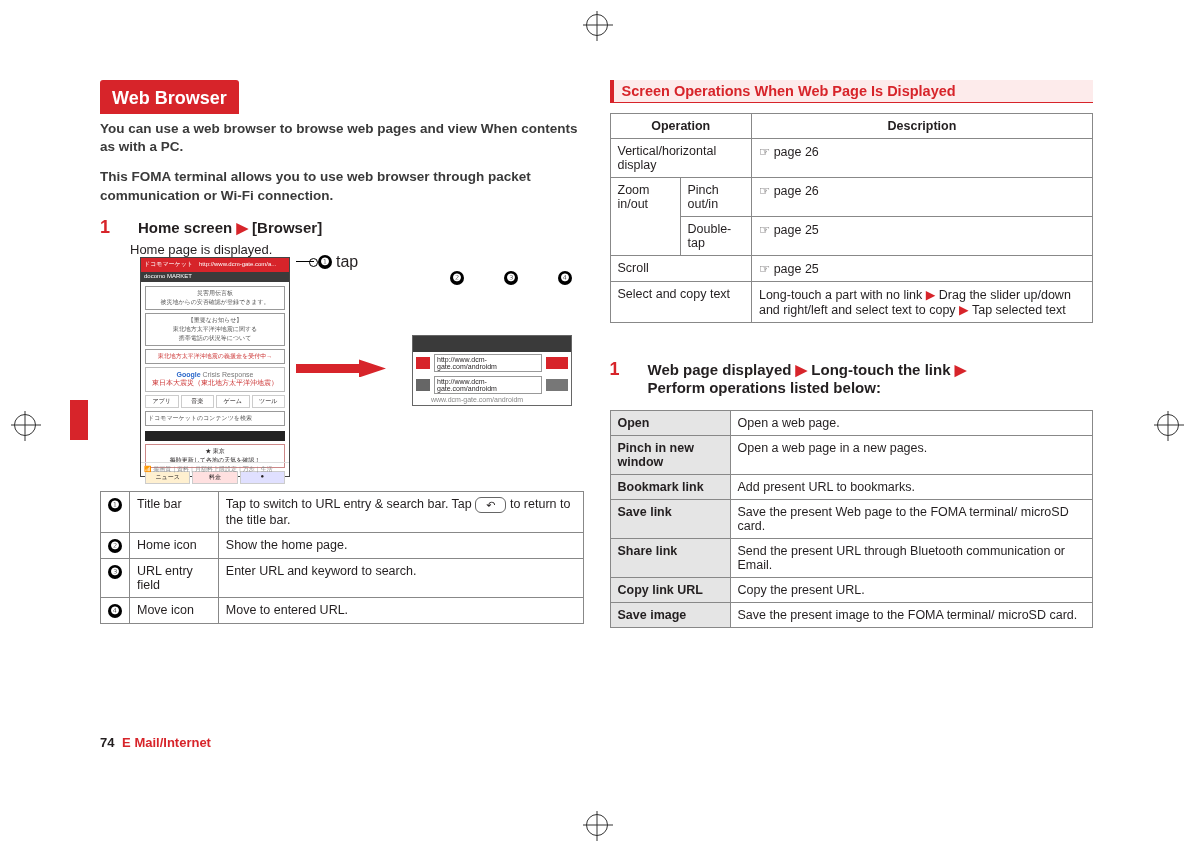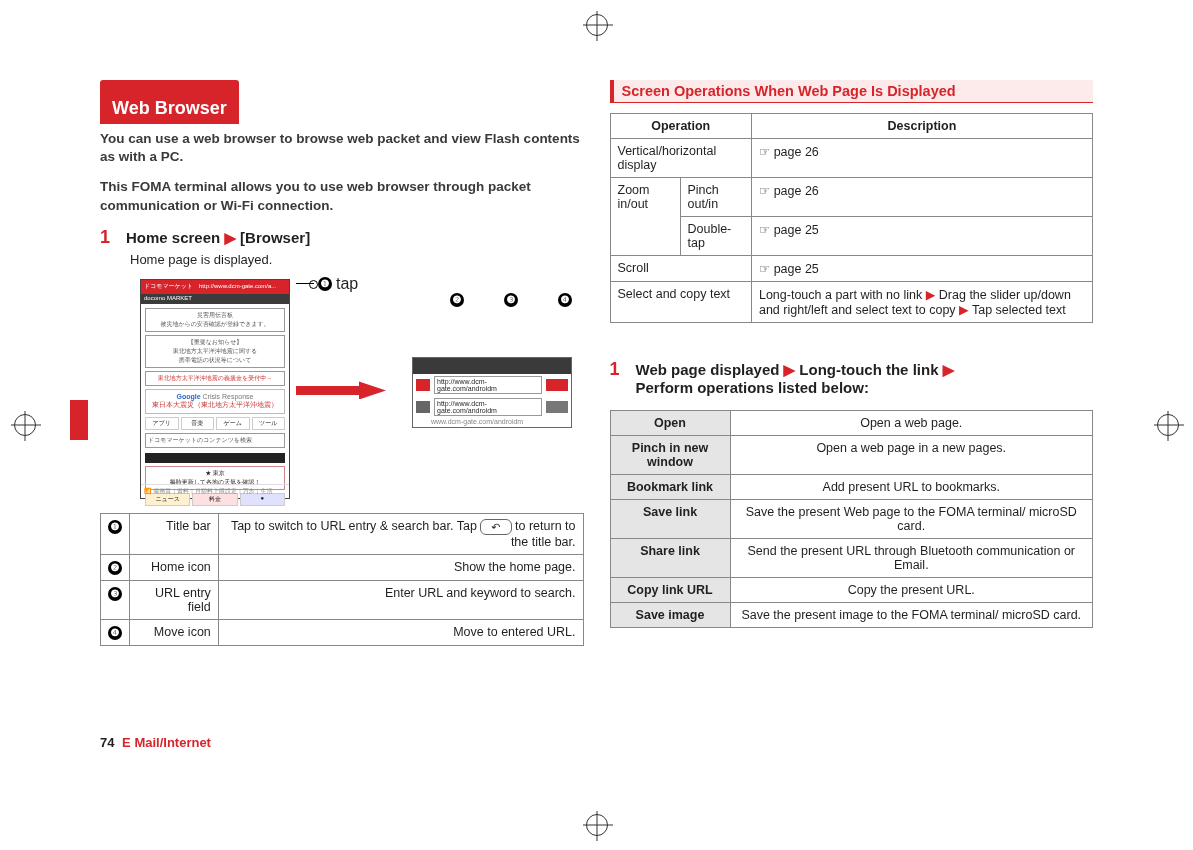--- a/index.html
+++ b/index.html
@@ -15,30 +15,30 @@
 .reg-left{left:14px;top:50%;transform:translateY(-50%);}
 .reg-right{right:14px;top:50%;transform:translateY(-50%);}
 
 .timestamp { position:absolute; top:30px; left:80px; font-size:12px; letter-spacing:3px; color:#555; }
 
 .red-tab { position:absolute; left:70px; top:400px; width:18px; height:40px; background:#d7242a; }
 
 .content { position:absolute; top:80px; left:100px; right:100px; bottom:80px; display:flex; gap:26px; }
 .col { flex:1 1 50%; }
 
-.section-red { background:#d7242a; color:#fff; font-weight:bold; font-size:18px; padding:18px 12px 5px 12px; border-radius:3px 3px 0 0; display:inline-block; margin-bottom:6px;}
+.section-red { background:#d7242a; color:#fff; font-weight:bold; font-size:18px; padding:8px 12px 5px 12px; border-radius:3px 3px 0 0; display:inline-block; margin-bottom:6px;}
 .intro { font-weight:bold; font-size:13.5px; line-height:1.35; color:#3a3a3a; margin-bottom:12px; }
 
 .sub-red { color:#d7242a; font-weight:bold; font-size:14.5px; border-left:4px solid #d7242a; padding:3px 0 3px 8px; background:#fdebeb; margin-bottom:10px; border-bottom:1px solid #d7242a;}
 
 .step-line { display:flex; align-items:baseline; gap:12px; margin-bottom:4px;}
 .step-num { color:#d7242a; font-weight:bold; font-size:18px; width:14px; }
-.step-text { font-weight:bold; font-size:15px; }
+.step-text { font-weight:bold; font-size:15px;margin-left:12px; }
 .red-tri { color:#d7242a; }
-.step-desc { font-size:13px; margin-left:30px; margin-bottom:12px; }
+.step-desc { font-size:13px; margin-left:30px; margin-bottom:0; }
 
 .phone-fig { display:flex; align-items:flex-start; gap:6px; margin-left:40px; margin-bottom:14px;}
 .phone { width:150px; height:220px; background:#fff; border:1px solid #444; position:relative; font-size:7px; }
 .phone .tbar { height:14px; background:#d6242a; color:#fff; font-size:6px; padding:2px 3px; overflow:hidden;}
 .phone .nav { height:10px; background:#3b3b3b; color:#fff; font-size:6px; padding:1px 3px;}
 .phone .body{ padding:4px; display:flex;flex-direction:column;gap:3px;}
 .phone .box { border:1px solid #999; padding:2px; font-size:6px; text-align:center; color:#555;}
 .phone .gbox { border:1px solid #bbb; padding:3px; text-align:center;}
 .phone .tabs { display:flex; gap:2px;}
 .phone .tab { flex:1; border:1px solid #ccc; font-size:6px; text-align:center; padding:1px 0;}
@@ -57,29 +57,29 @@
 .zoom-box .zdark{ height:16px; background:#3a3a3a;}
 .zoom-box .zrow{ display:flex; align-items:center; gap:4px; padding:2px 3px;}
 .zoom-box .zicon{ width:14px;height:12px;background:#d7242a;}
 .zoom-box .zicon.g{ background:#666;}
 .zoom-box .zurl{ flex:1; border:1px solid #999; font-size:7px; padding:1px 2px; overflow:hidden;}
 .zoom-box .zgo{ width:22px;height:12px; background:#d7242a;}
 .zoom-box .zline{ font-size:7px; color:#888; padding:0 3px 2px 18px;}
 .top-circles{ display:flex; gap:40px; margin-left:38px; margin-bottom:2px;}
 
 .tbl { width:100%; border-collapse:collapse; font-size:12.5px; margin-bottom:18px;}
-.tbl td,.tbl th{ border:1px solid #888; padding:5px 7px; vertical-align:top; text-align:right;}
+.tbl td,.tbl th{ border:1px solid #888; padding:5px 7px; vertical-align:top; text-align:left;}
 .tbl .cn{ width:26px; text-align:center;}
 
 .tbl2 { width:100%; border-collapse:collapse; font-size:12.5px; margin-bottom:36px;}
 .tbl2 td,.tbl2 th{ border:1px solid #888; padding:5px 7px; vertical-align:top; text-align:left;}
 .tbl2 th{ background:#fff; font-weight:bold; text-align:center;}
 .hand{ font-family: Arial; }
 
-.tbl3 { width:100%; border-collapse:collapse; font-size:12.5px;text-align:center;}
+.tbl3 { width:100%; border-collapse:collapse; font-size:12.5px;}
 .tbl3 td{ border:1px solid #888; padding:5px 7px; vertical-align:top;}
 .tbl3 .k{ background:#e5e5e5; font-weight:bold; width:120px;}
 
 .back-key{ display:inline-block; border:1px solid #666; border-radius:6px; padding:0 10px; font-size:11px; line-height:14px; vertical-align:middle;}
 
 .footer{ position:absolute; bottom:100px; left:100px; font-size:13px; }
 .footer .pn{ font-weight:bold;margin-top:22px; }
 .footer .sec{ color:#d7242a; font-weight:bold; margin-left:4px;}
 </style>
 </head>
@@ -90,21 +90,21 @@
   <div class="reg reg-bottom"></div>
   <div class="reg reg-left"></div>
   <div class="reg reg-right"></div>
 
   <div class="red-tab"></div>
 
   <div class="content">
 
     <div class="col">
       <div class="section-red">Web Browser</div>
-      <div class="intro">You can use a web browser to browse web packet and view Flash contents as with a PC.</div>
+      <div class="intro">You can use a web browser to browse web pages and view When contents as with a PC.</div>
       <div class="intro">This FOMA terminal allows you to use web browser through packet communication or Wi-Fi connection.</div>
 
 
       <div class="step-line">
         <span class="step-num">1</span>
         <span class="step-text">
           <span>Home screen</span>
           <span class="red-tri">▶</span>
           <span>[Browser]</span>
         </span>

